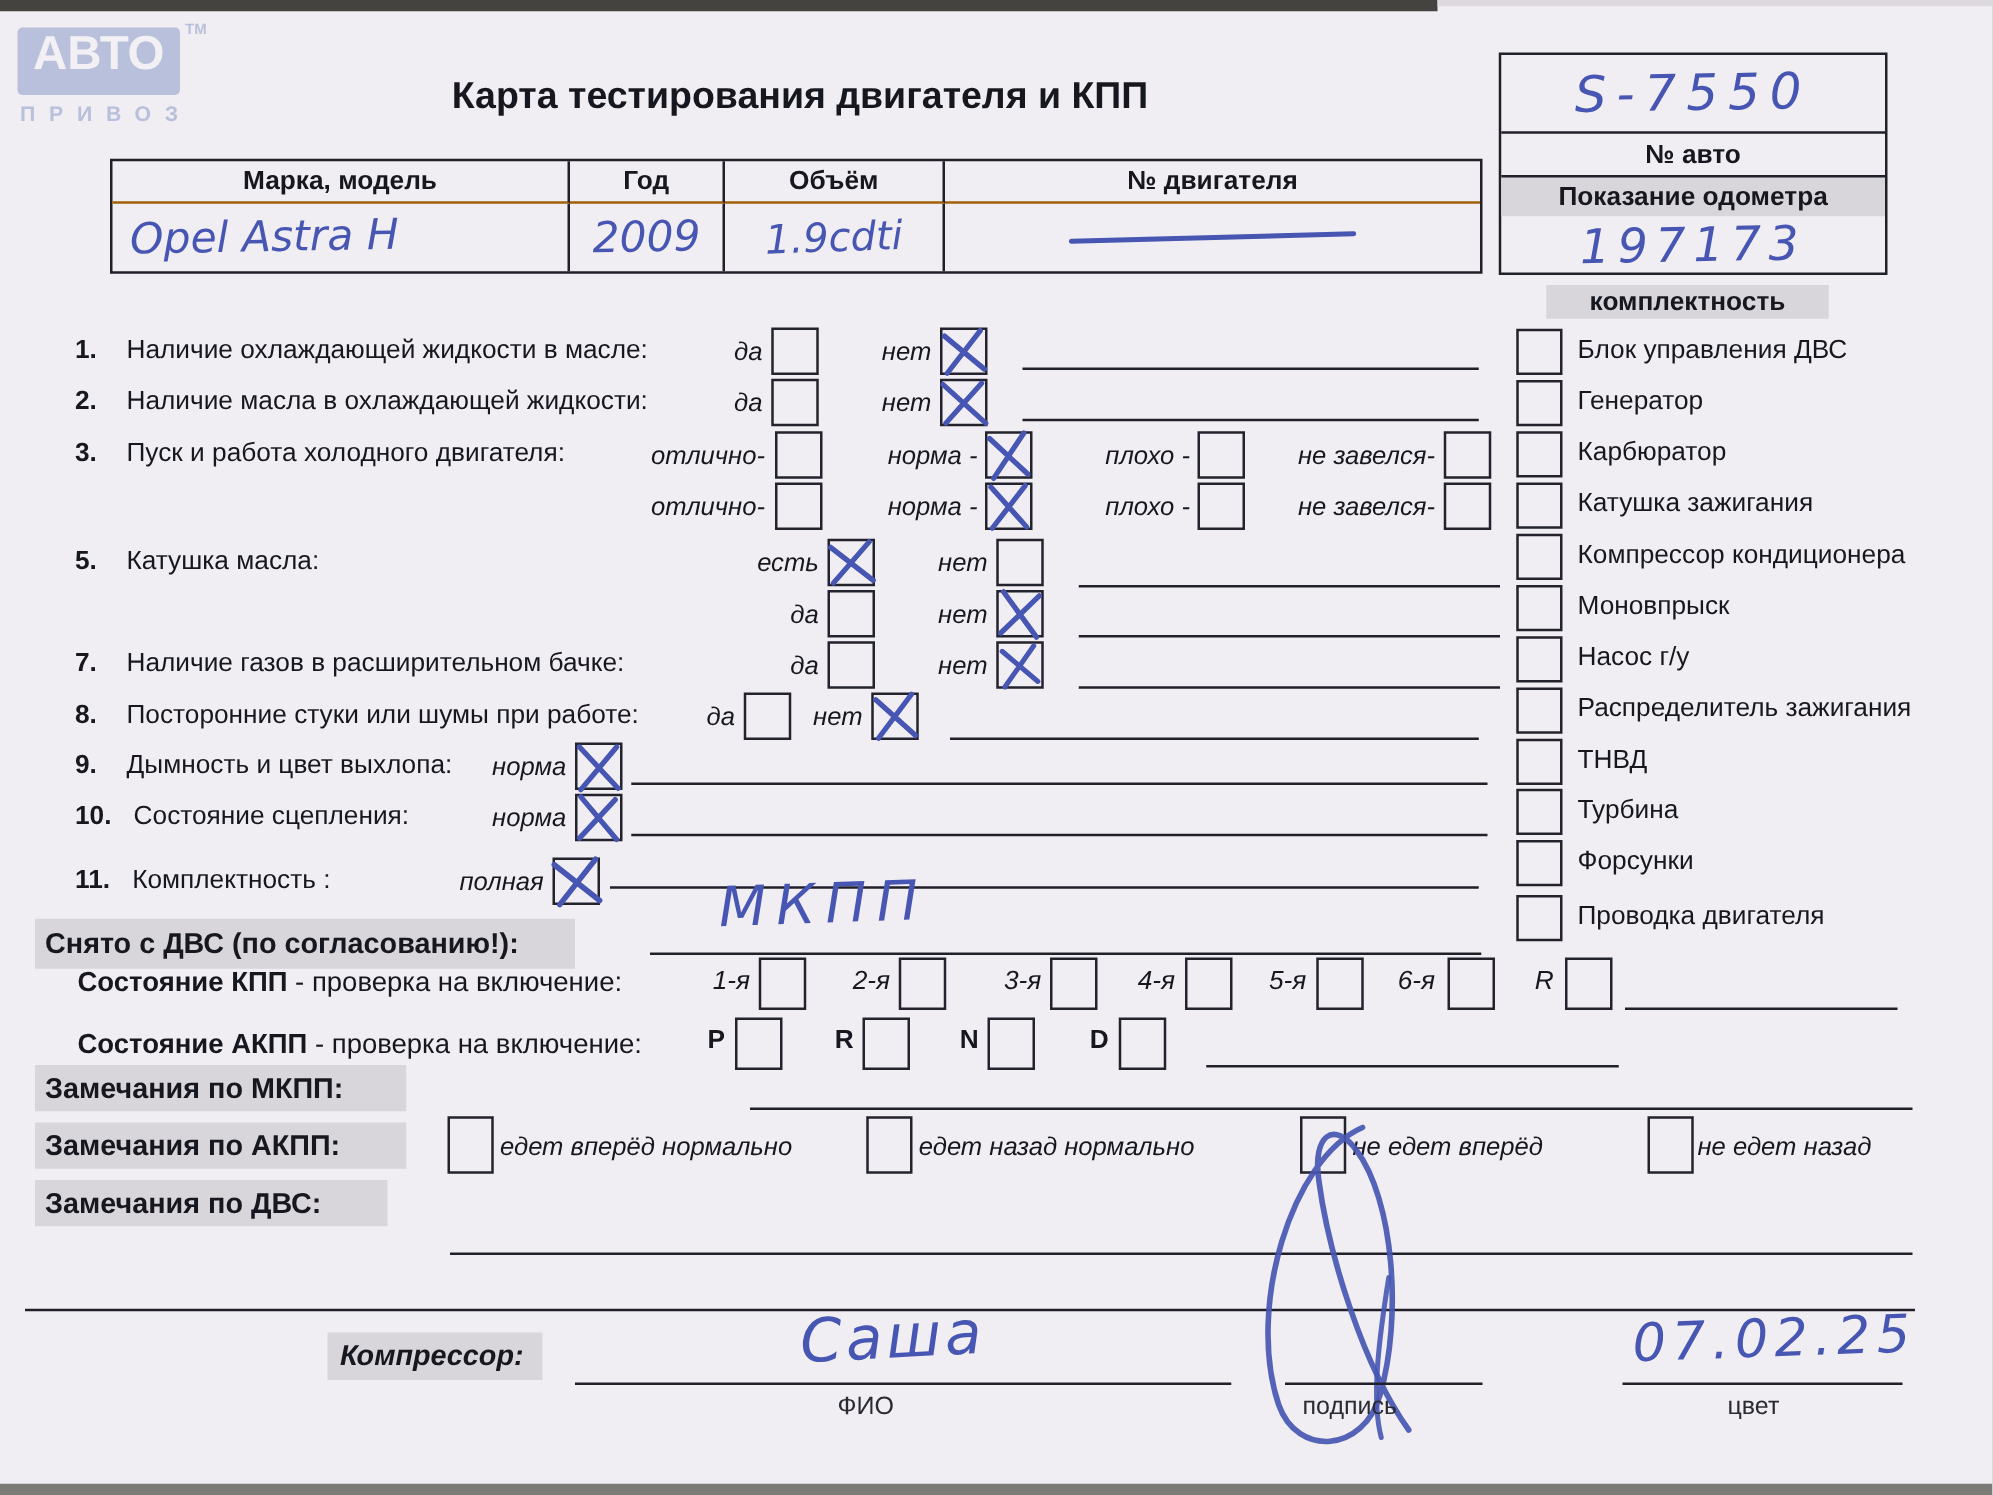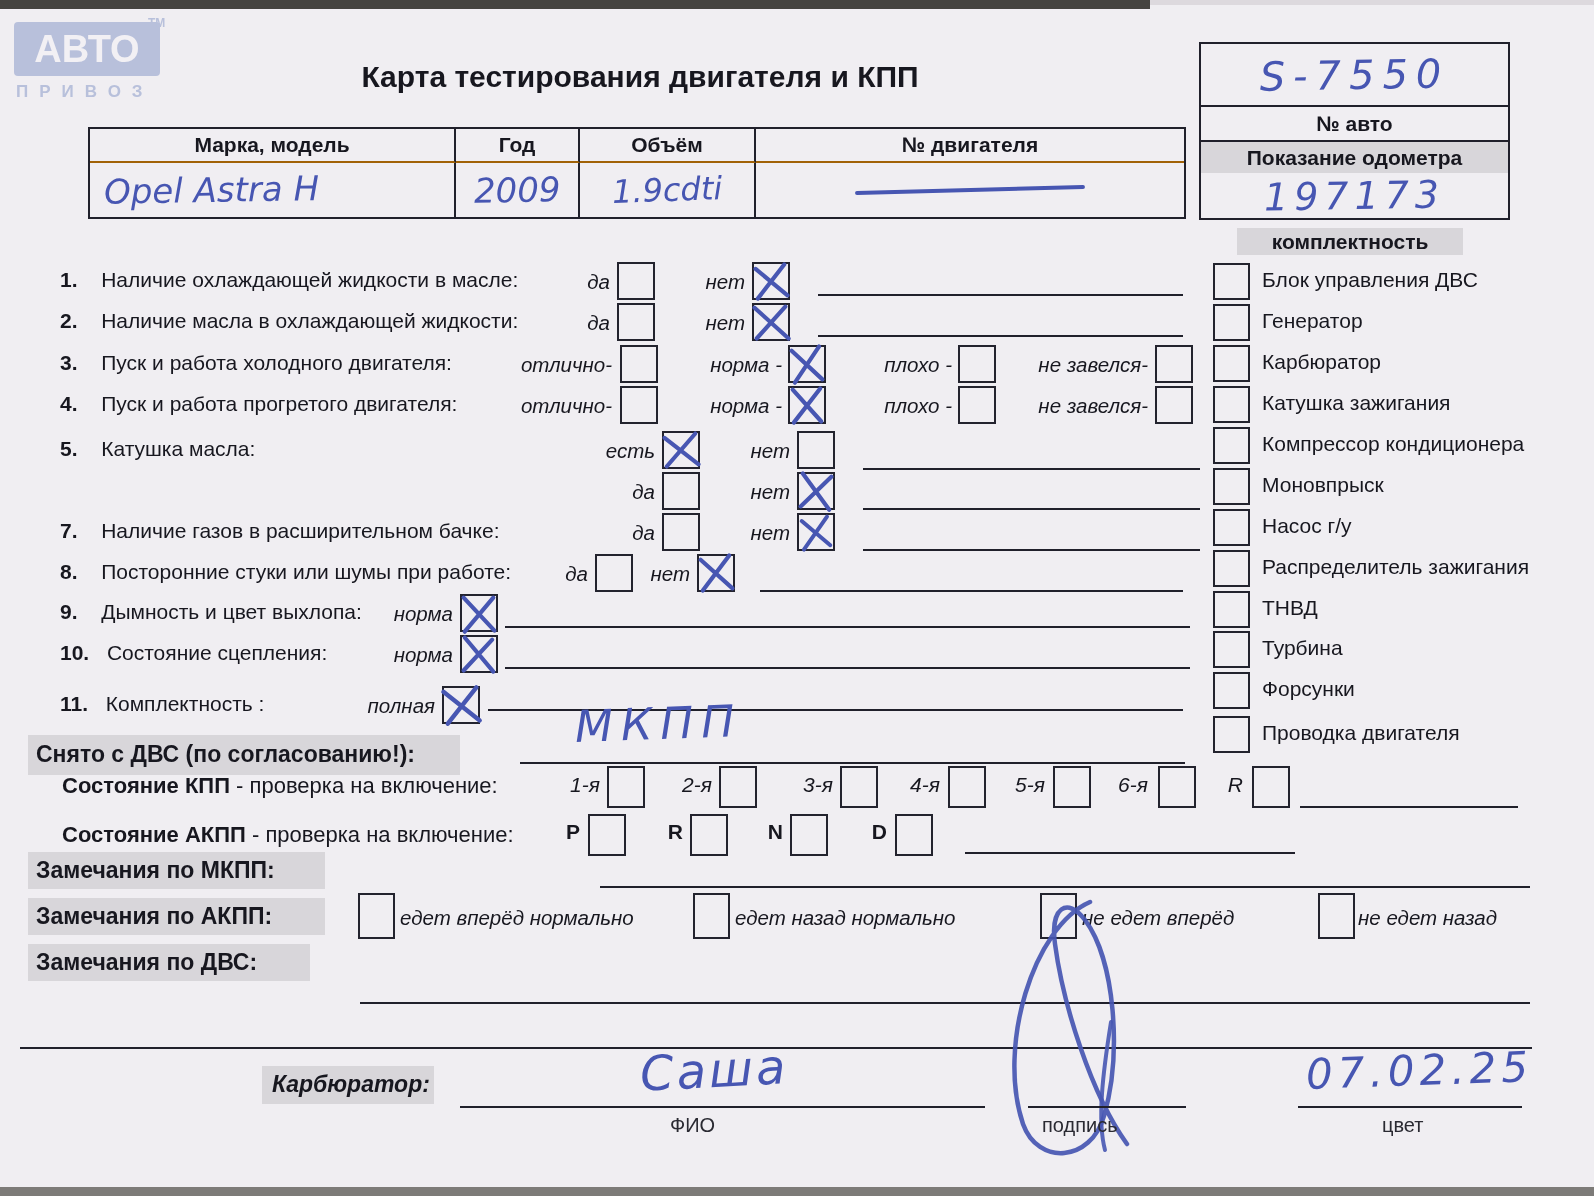--- a/index.html
+++ b/index.html
@@ -32,21 +32,21 @@
 </style>
 </head>
 <body>
 
 <div class="page">
 
   <div class="abs" style="left:0;top:0;width:1150px;height:9px;background:#454340;"></div>
   <div class="abs" style="left:1150px;top:0;width:444px;height:5px;background:#ddd9de;"></div>
   <div class="abs" style="left:0;top:1187px;width:1594px;height:9px;background:#7d7b78;"></div>
 
-  <div class="abs" style="left:14px;top:22px;width:146px;height:54px;background:#b8c0db;border-radius:4px;display:flex;align-items:center;justify-content:center;">
+  <div class="abs" style="left:14px;top:22px;width:130px;height:54px;background:#b8c0db;border-radius:4px;display:flex;justify-content:center;">
     <span style="font-size:38px;font-weight:bold;color:#f2f0f4;">АВТО</span>
   </div>
   <span class="abs" style="left:148px;top:16px;font-size:12px;color:#b8c0db;font-weight:bold;">ТМ</span>
   <span class="abs" style="left:16px;top:82px;font-size:17px;font-weight:bold;color:#b8c0db;letter-spacing:11px;">ПРИВОЗ</span>
 
   <div class="abs" style="left:240px;top:60px;width:800px;text-align:center;font-size:30px;font-weight:bold;">Карта тестирования двигателя и КПП</div>
 
   <div class="trbox">
     <div class="trrow hw" style="height:61px;font-size:40px;letter-spacing:8px;transform:rotate(-1deg);">S-7550</div>
     <div class="trrow" style="height:33px;font-weight:bold;border-top:2px solid #20202b;">№ авто</div>
@@ -139,24 +139,20 @@
   <span class="cb" style="left:788px;top:345px;">
     <svg viewBox="0 0 40 40">
         <path d="M6 8 L34 34 M31 4 L9 37" stroke="#4756b2" stroke-width="3.8" fill="none" stroke-linecap="round"></path>
       </svg>
   </span>
   <span class="opt" style="left:872px;top:353px;width:80px;">плохо -</span>
   <span class="cb" style="left:958px;top:345px;"></span>
   <span class="opt" style="left:1020px;top:353px;width:128px;">не завелся-</span>
   <span class="cb" style="left:1155px;top:345px;"></span>
 
-  <div class="qrow" style="left:60px;top:392px;">
-    <span class="qnum">4.</span>&nbsp;
-    <span style="margin-left:12px;">Пуск и работа прогретого двигателя:</span>
-  </div>
   <span class="opt" style="left:495px;top:394px;width:117px;">отлично-</span>
   <span class="cb" style="left:620px;top:386px;"></span>
   <span class="opt" style="left:693px;top:394px;width:89px;">норма -</span>
   <span class="cb" style="left:788px;top:386px;">
     <svg viewBox="0 0 40 40">
         <path d="M7 6 L33 35 M32 5 L8 36" stroke="#4756b2" stroke-width="3.8" fill="none" stroke-linecap="round"></path>
       </svg>
   </span>
   <span class="opt" style="left:872px;top:394px;width:80px;">плохо -</span>
   <span class="cb" style="left:958px;top:386px;"></span>
@@ -302,21 +298,21 @@
   <span class="opt" style="left:1082px;top:906px;text-align:left;">не едет вперёд</span>
   <span class="cb" style="left:1318px;top:893px;width:33px;height:42px;"></span>
   <span class="opt" style="left:1358px;top:906px;text-align:left;">не едет назад</span>
 
   <div class="abs shade" style="left:28px;top:944px;width:282px;height:37px;"></div>
   <div class="seclabel" style="left:36px;top:949px;">Замечания по ДВС:</div>
   <div class="line" style="left:360px;top:1002px;width:1170px;"></div>
   <div class="line" style="left:20px;top:1047px;width:1512px;"></div>
 
   <div class="abs shade" style="left:262px;top:1066px;width:172px;height:38px;"></div>
-  <div class="seclabel" style="left:272px;top:1071px;font-style:italic;">Карбюратор:</div>
+  <div class="seclabel" style="left:272px;top:1071px;font-style:italic;">Компрессор:</div>
 
   <span class="abs hw" style="left:640px;top:1042px;font-size:48px;letter-spacing:3px;transform:rotate(-3deg);">Саша</span>
   <div class="line" style="left:460px;top:1106px;width:525px;"></div>
   <span class="caption" style="left:670px;top:1114px;">ФИО</span>
 
   <svg class="abs" viewBox="0 0 160 290" style="left:995px;top:882px;width:160px;height:290px;overflow:visible;">
     <path d="M95 20 C 38 45, 2 165, 28 242 C 43 284, 96 280, 109 234 C 127 172, 120 78, 90 38 C 72 14, 55 26, 60 62 C 68 122, 96 212, 132 262" stroke="#4756b2" stroke-width="4.5" fill="none" stroke-linecap="round" opacity="0.92"></path>
     <path d="M116 140 C 108 190, 102 238, 110 268" stroke="#4756b2" stroke-width="4" fill="none" stroke-linecap="round" opacity="0.9"></path>
   </svg>
   <div class="line" style="left:1028px;top:1106px;width:158px;"></div>

